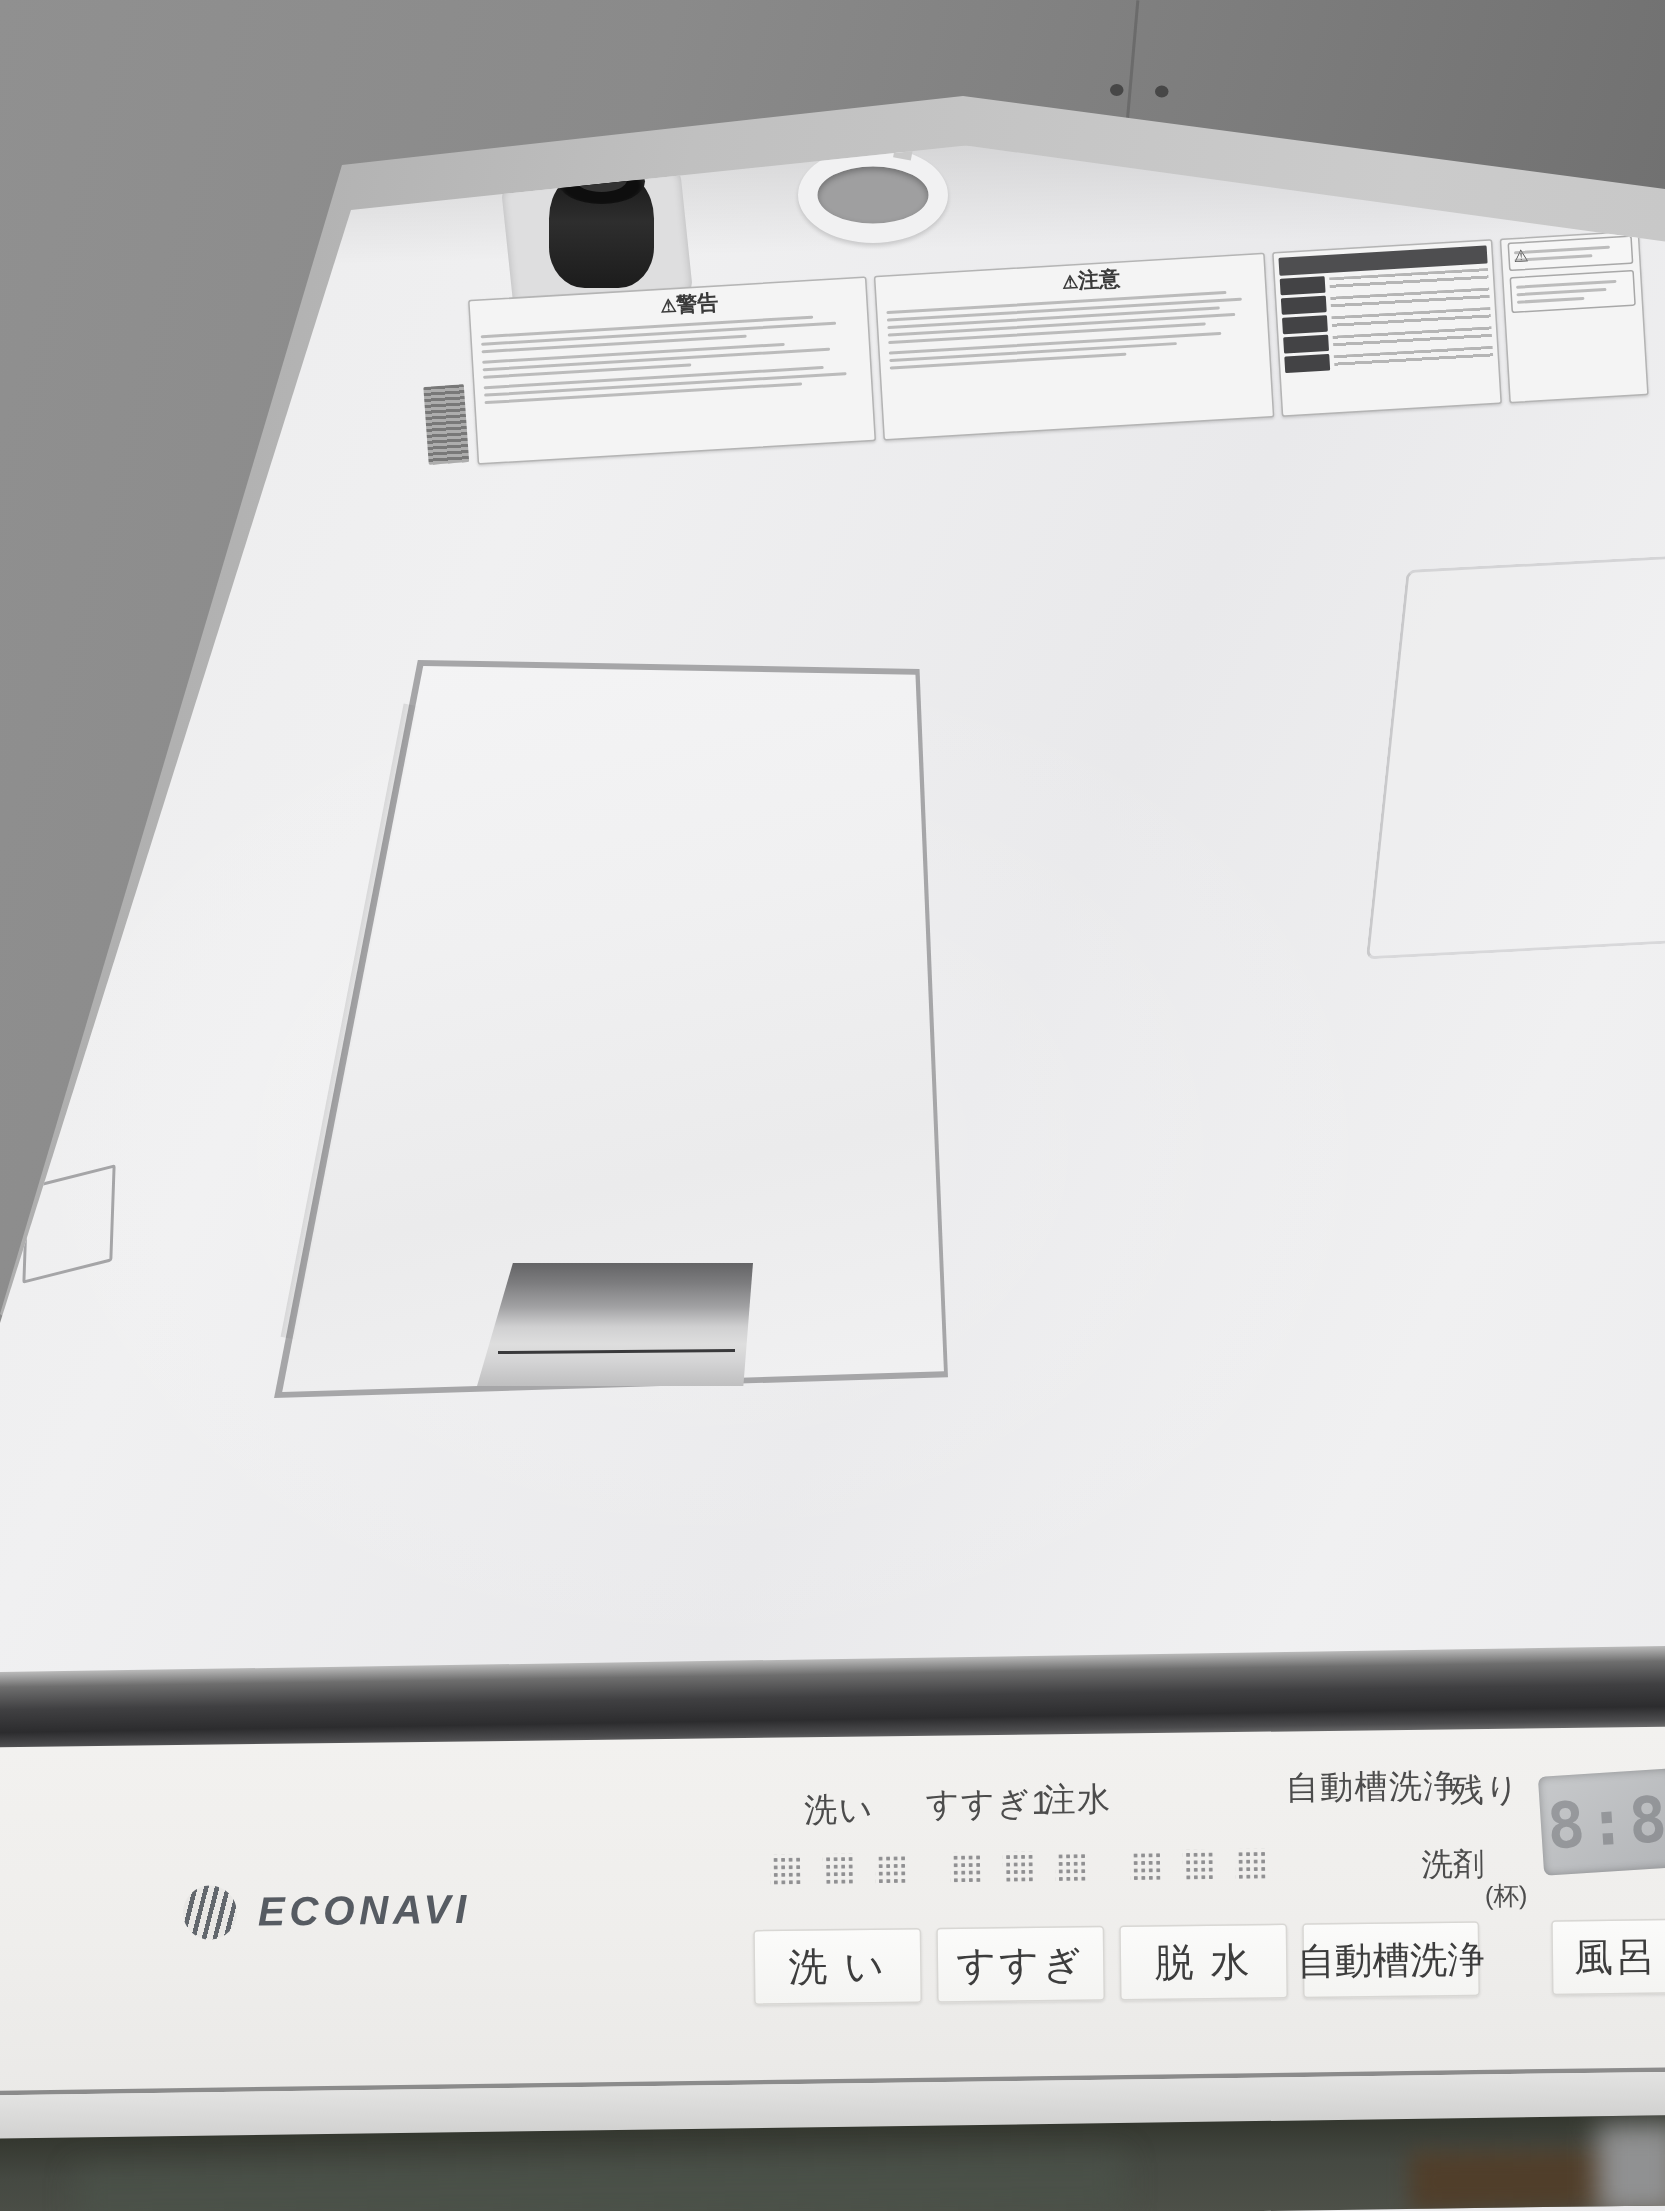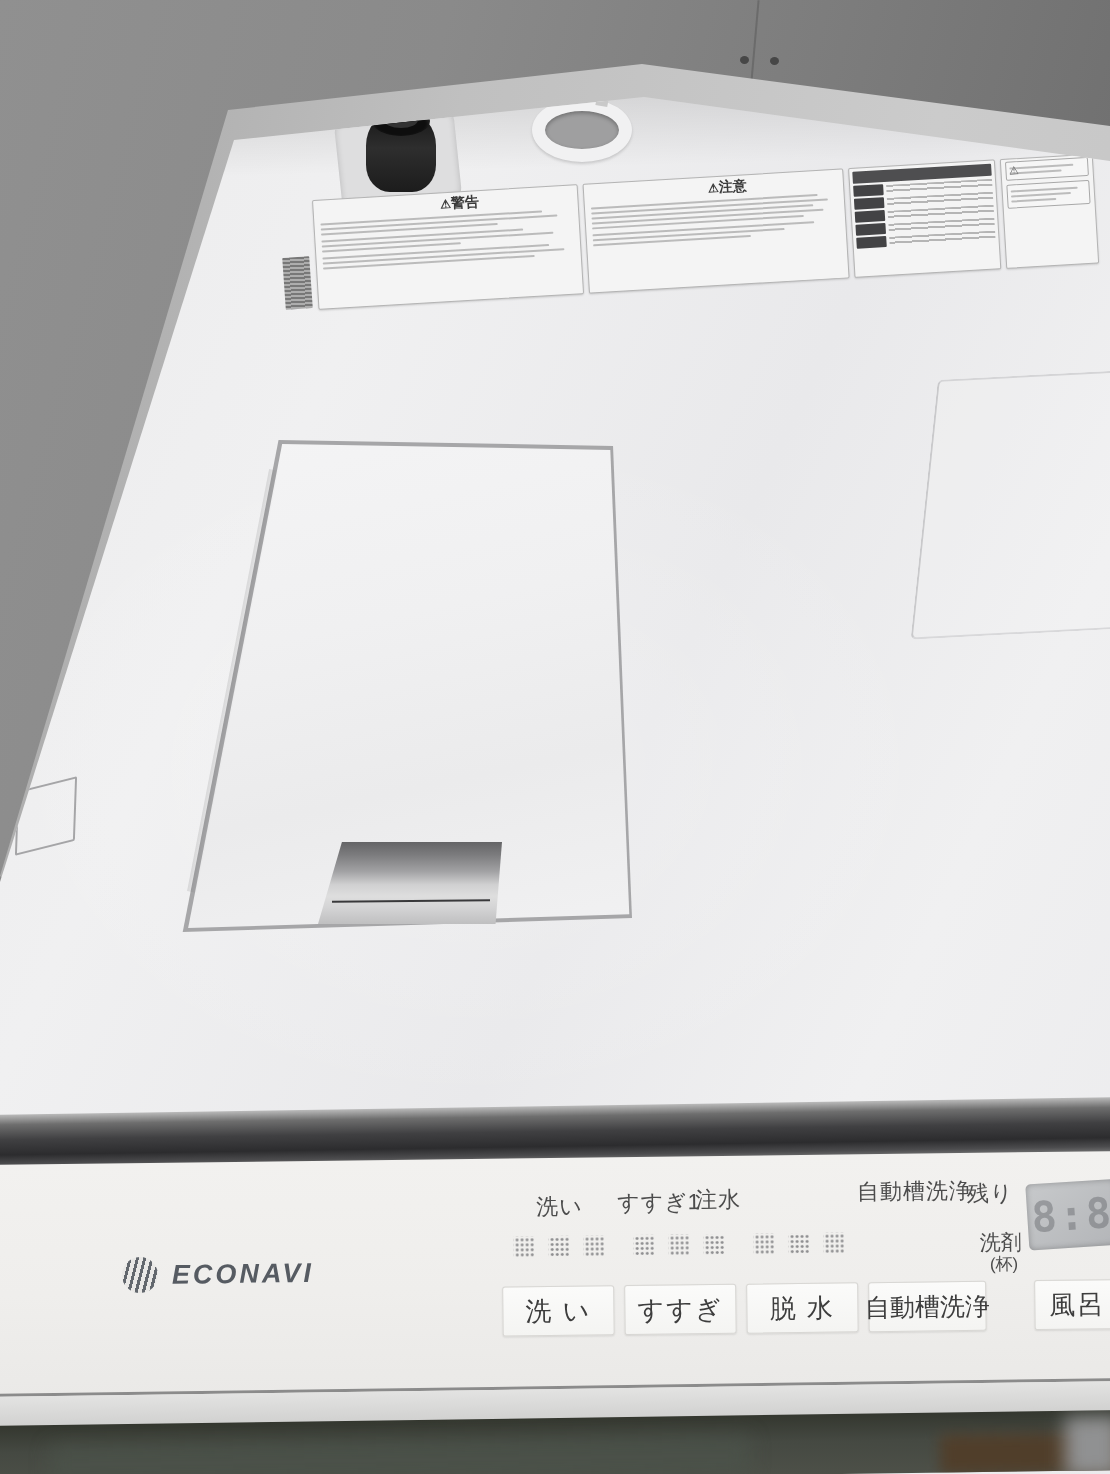--- a/index.html
+++ b/index.html
@@ -113,21 +113,21 @@
   .stat.l1 { left:543px; top:34px; }
   .stat.l2 { left:624px; top:31px; }
   .stat.l3 { left:702px; top:29px; }
   .stat.l4 { left:864px; top:23px; }
   .stat.l5 { left:974px; top:26px; }
 
   .dot-sq { width:21px; height:21px; top:78px;
     background-image: radial-gradient(#909092 1.3px, transparent 1.5px);
     background-size:5px 5px; background-position:1px 1px; }
 
-  .deterg { left:986px; top:76px; font-size:21px; color:#4c4c4c; }
+  .deterg { left:954px; top:76px; font-size:21px; color:#4c4c4c; }
   .deterg-unit { left:996px; top:100px; font-size:17px; color:#4c4c4c; }
 
   .lcd { left:1034px; top:30px; width:90px; height:66px; transform:rotate(-3deg);
     background: linear-gradient(145deg, #c7c9cb, #b3b5b8); border-radius:5px;
     box-shadow: inset 0 0 6px rgba(0,0,0,.28); display:flex; align-items:center; justify-content:center; }
   .lcd span { position:static; font-family:"DejaVu Sans Mono", monospace; font-size:42px; font-weight:bold;
     color:rgba(88,90,94,.40); letter-spacing:2px; }
 
   .pbtn { top:128px; height:50px; background: linear-gradient(#fbfbfa, #f4f4f2);
     border:1px solid #d8d7d4; border-radius:3px; box-shadow: 0 1px 2px rgba(0,0,0,.10);

